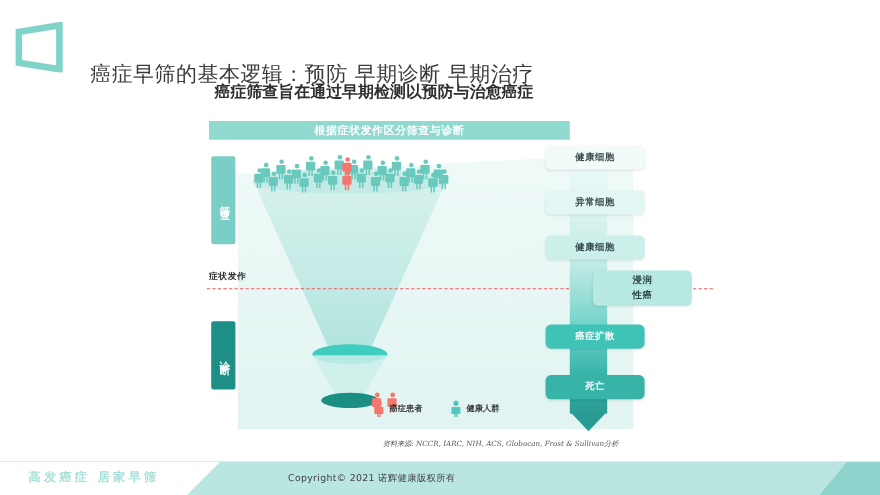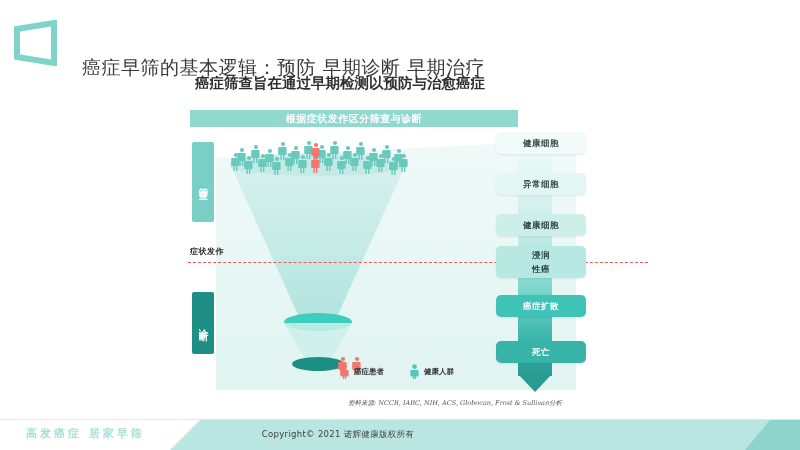--- a/index.html
+++ b/index.html
@@ -237,21 +237,21 @@
 
     <div class="chip" style="top:12px;background:#f2fbfa;color:#3a4a4a;">
       <span class="ln">健康细胞</span>
     </div>
     <div class="chip" style="top:53px;background:#e2f7f4;color:#3a4a4a;">
       <span class="ln">异常细胞</span>
     </div>
     <div class="chip" style="top:94px;background:#cdefe9;color:#32474a;">
       <span class="ln">健康细胞</span>
     </div>
-    <div class="chip tall" style="top:126px;background:#b7e8e1;color:#2d4446;">
+    <div class="chip tall" style="top:126px;background:#b7e8e1;color:#2d4446;margin-left:43px;">
       <span class="ln">浸润</span>
       <span class="ln">性癌</span>
     </div>
     <div class="chip" style="top:175px;background:#3fc3b6;color:#ffffff;">
       <span class="ln">癌症扩散</span>
     </div>
     <div class="chip" style="top:221px;background:#37b3a8;color:#ffffff;">
       <span class="ln">死亡</span>
     </div>
   </div>

